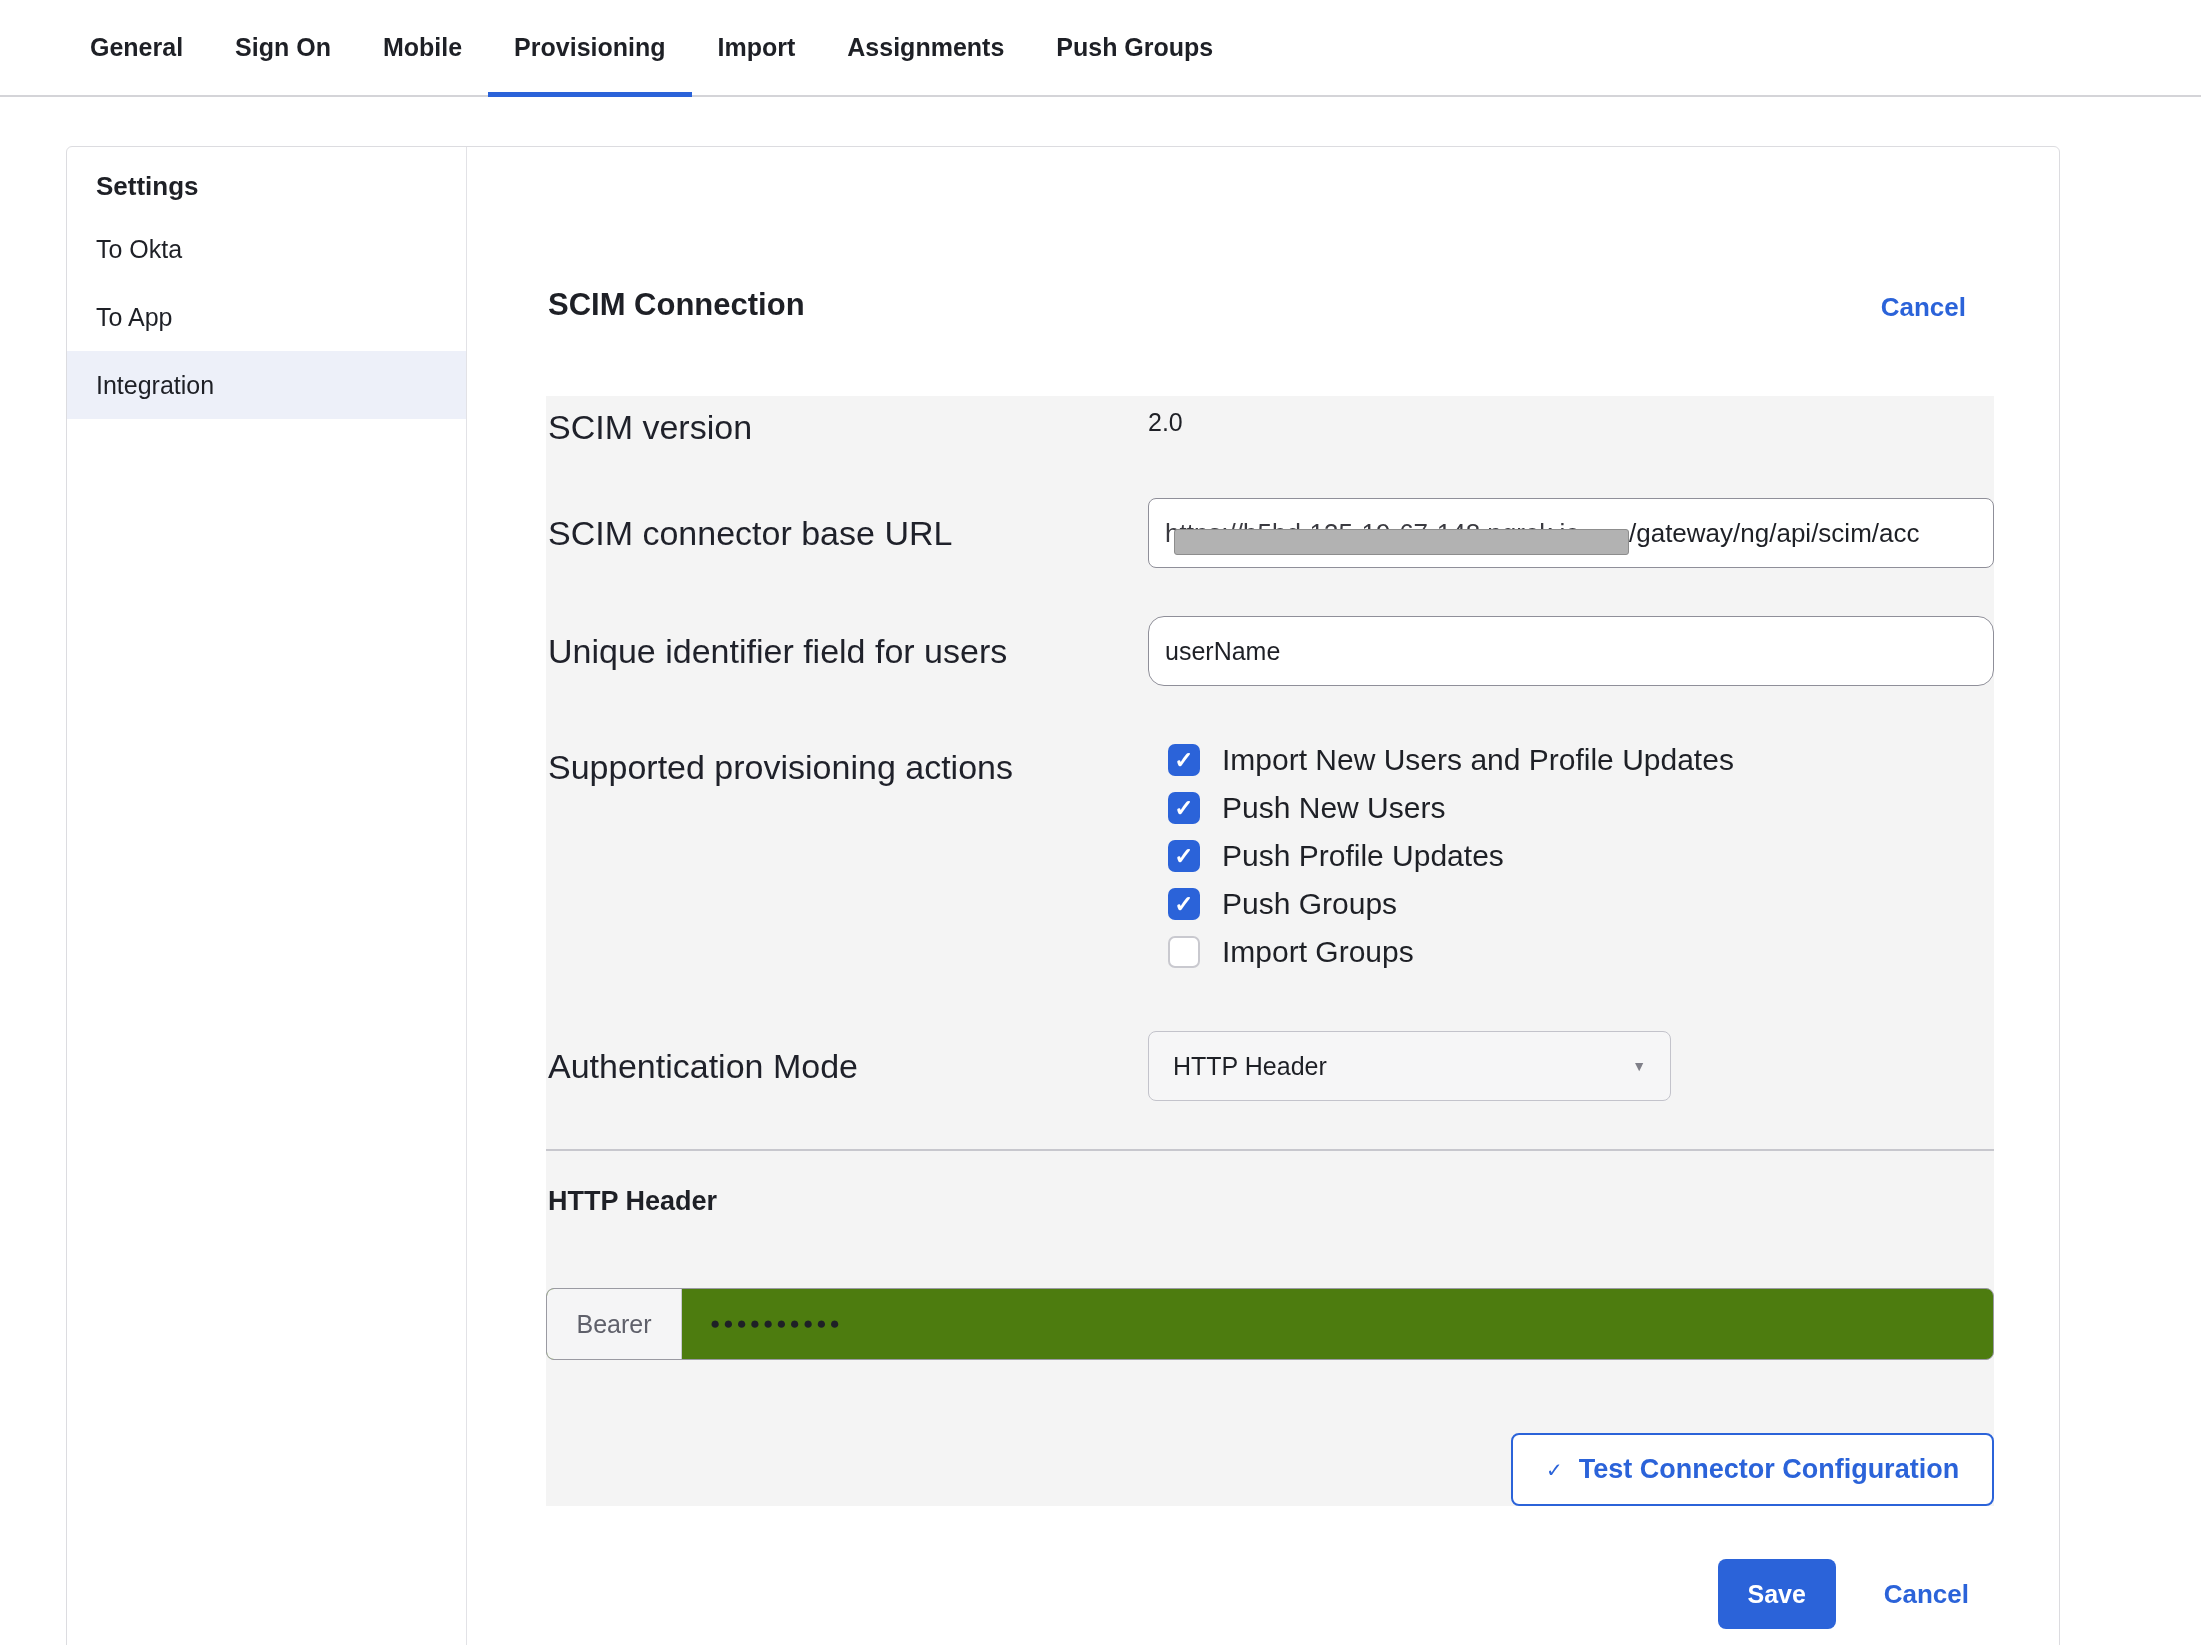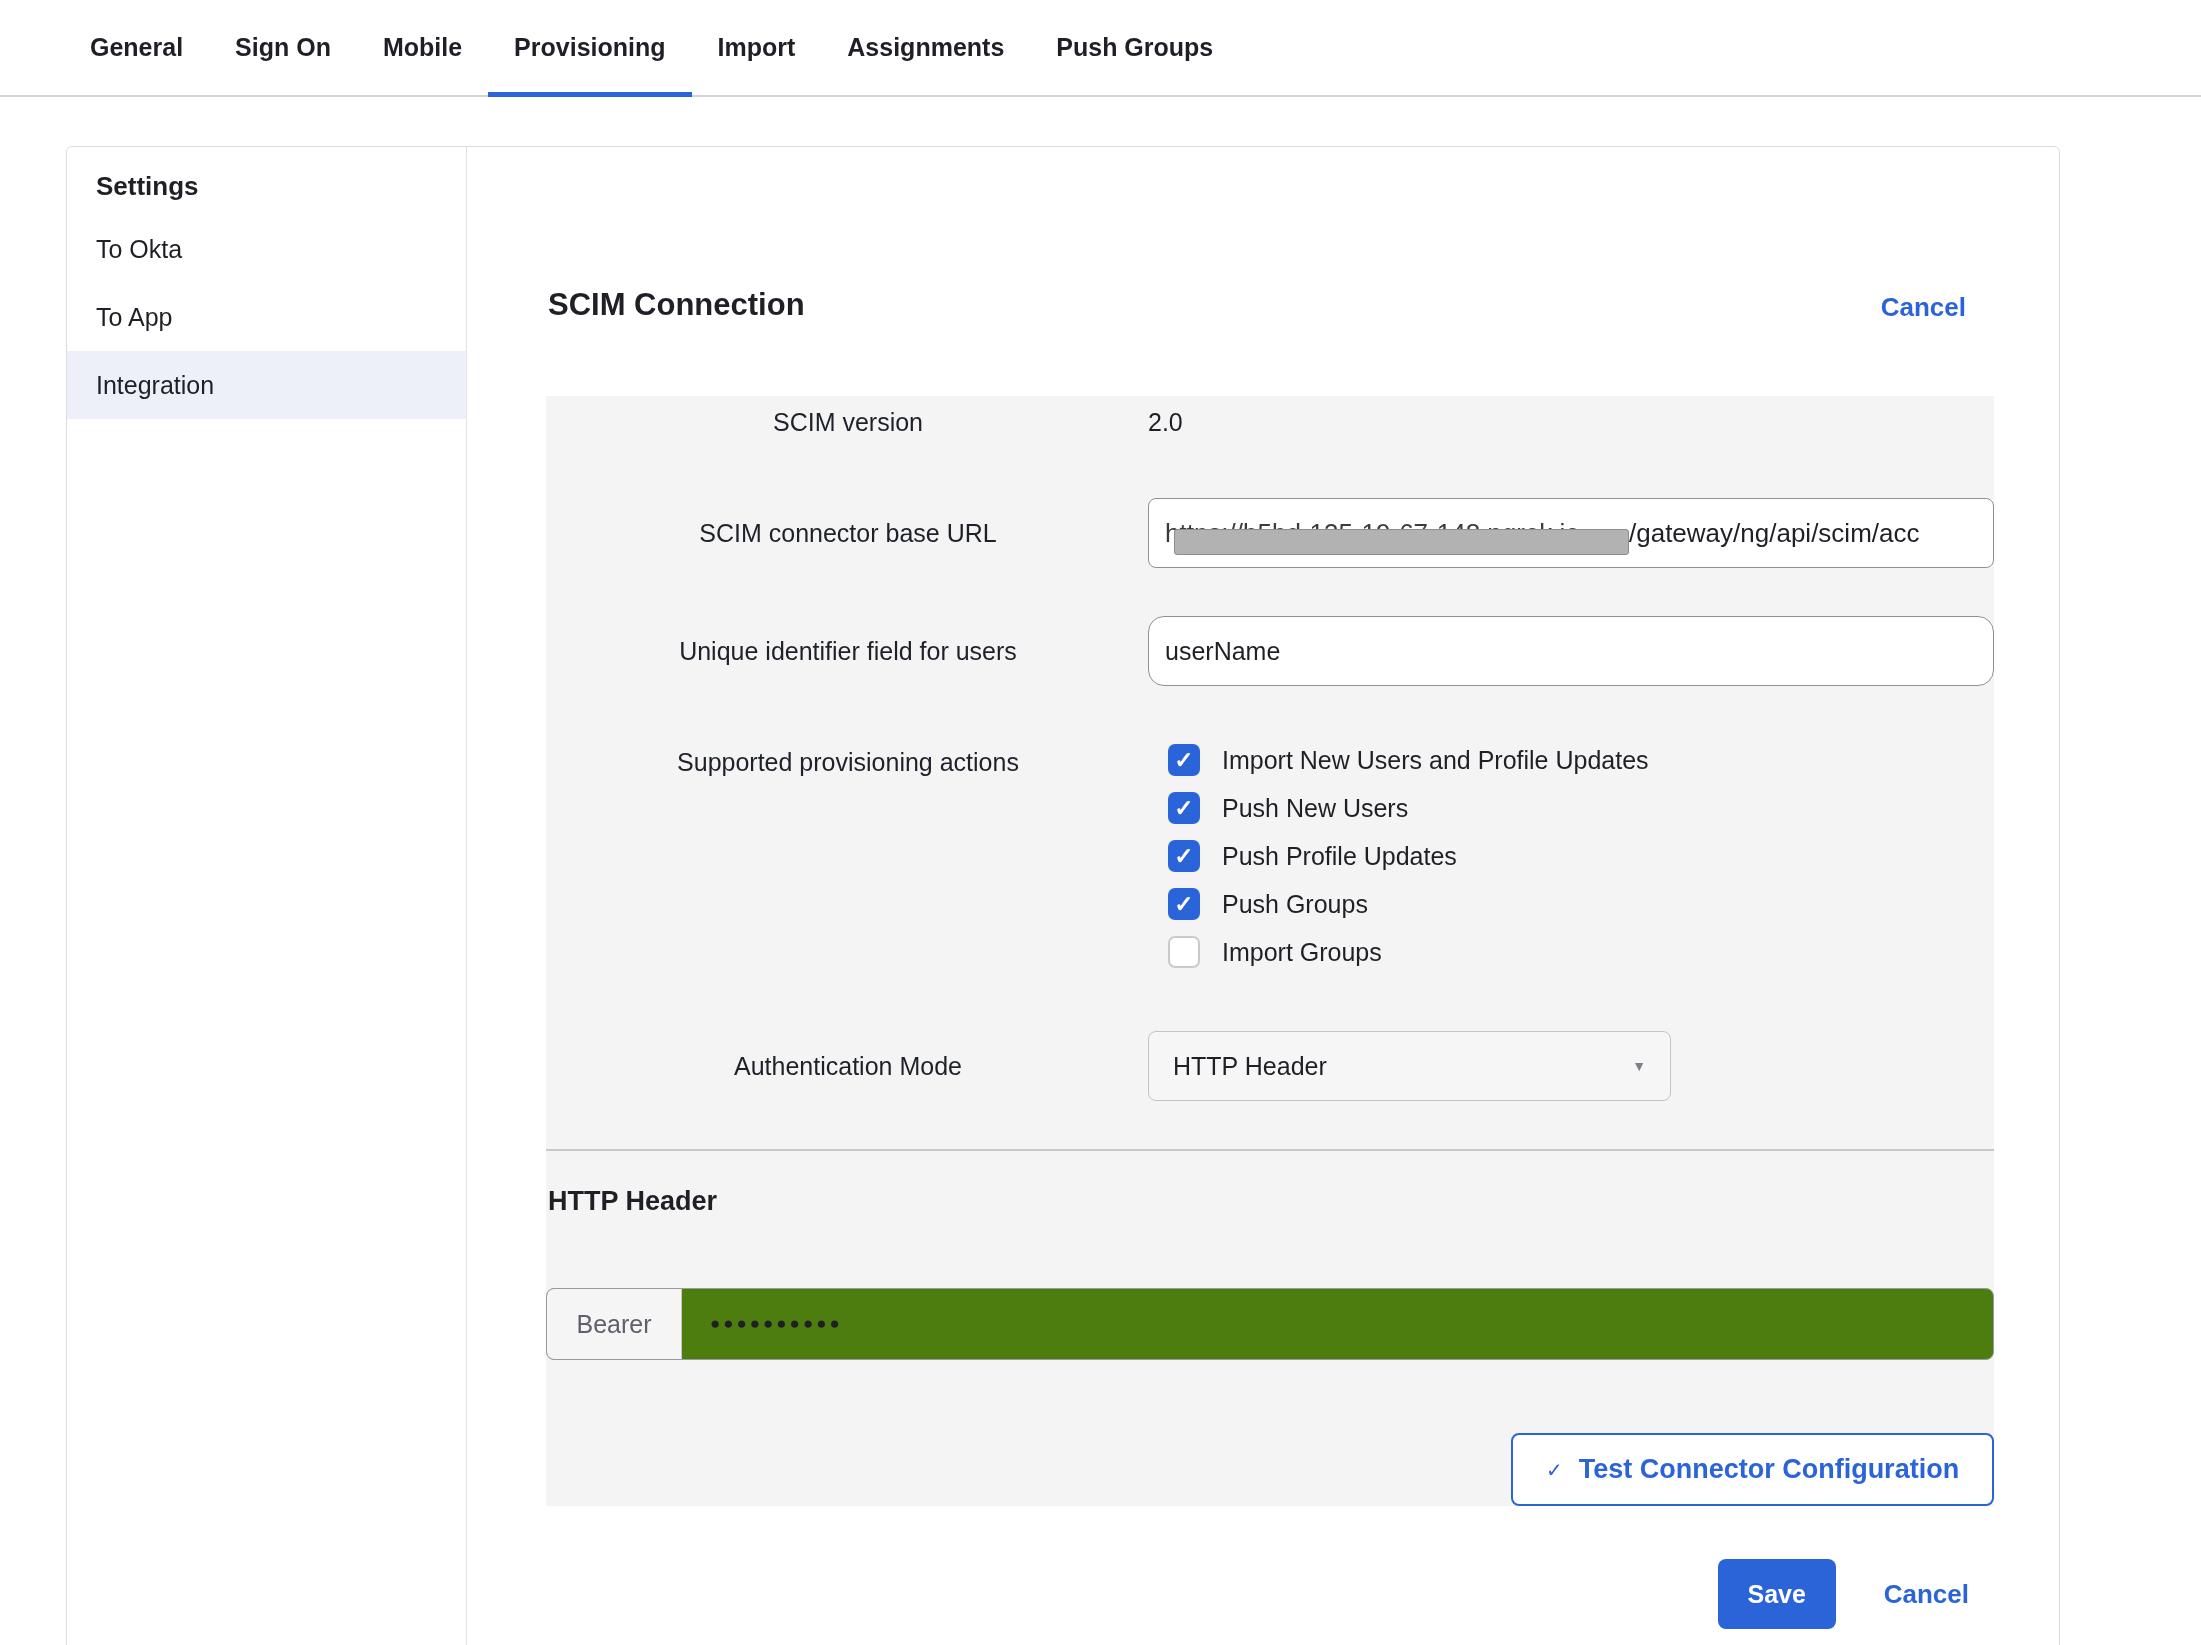--- a/index.html
+++ b/index.html
@@ -28,21 +28,21 @@
 
   
   .content { position:absolute; left:479px; top:0; right:65px; bottom:0; }
   .page-title { position:absolute; left:2px; top:140px; font-size:31px; font-weight:bold; }
   .top-cancel { position:absolute; right:28px; top:145px; font-size:26px; font-weight:bold;
                 color:#2b63d9; cursor:pointer; text-decoration:none; }
 
   
   .panel { position:absolute; left:0; right:0; top:249px; height:1110px; background:#f4f4f4; }
   .row { position:absolute; left:0; right:0; display:flex; }
-  .lbl { width:602px; flex-shrink:0; font-size:25px; color:#1f212a; padding-left:2px;text-align:center; }
+  .lbl { width:602px; flex-shrink:0; font-size:34px; color:#1f212a; padding-left:2px; }
 
   .row-version { top:12px; align-items:flex-start; }
   .static-value { font-size:25px; }
 
   .row-url { top:102px; height:70px; align-items:center; }
   .row-uid { top:220px; height:70px; align-items:center; }
   .row-actions { top:340px; align-items:flex-start;gap:20px; }
   .row-actions .lbl { padding-top:12px; }
   .row-auth { top:635px; height:70px; align-items:center; }
   .divider { position:absolute; left:0; right:0; top:753px; height:2px; background:#c7c7cd; }
@@ -63,21 +63,21 @@
   .redact-bar { position:absolute; left:25px; top:30px; width:455px; height:26px;
                 background:#b2b2b2; border:1px solid #8d8d8d; border-radius:3px; }
 
   
   .checks { display:flex; flex-direction:column; }
   .check-row { height:48px; display:flex; align-items:center; gap:22px; cursor:pointer; }
   .cbox { width:32px; height:32px; border-radius:7px; flex-shrink:0;
           display:flex; align-items:center; justify-content:center; }
   .cbox.checked { background:#2b63d9; color:#ffffff; font-size:23px; font-weight:bold; }
   .cbox.unchecked { background:#ffffff; border:2px solid #c9c9cf; }
-  .check-label { font-size:25px; }
+  .check-label { font-size:30px; }
 
   
   .dropdown { width:523px; height:70px; background:#f6f6f7; border:1px solid #c3c3cb;
               border-radius:8px; display:flex; align-items:center; justify-content:space-between;
               padding:0 24px; font-size:25px; cursor:pointer; }
   .dd-arrow { font-size:14px; color:#808089; }
 
   
   .authz-group { flex:1; height:72px; background:#4d7c0f; border:1px solid #9a9aa2;
                  border-radius:8px; display:flex; overflow:hidden; align-items:stretch; }

